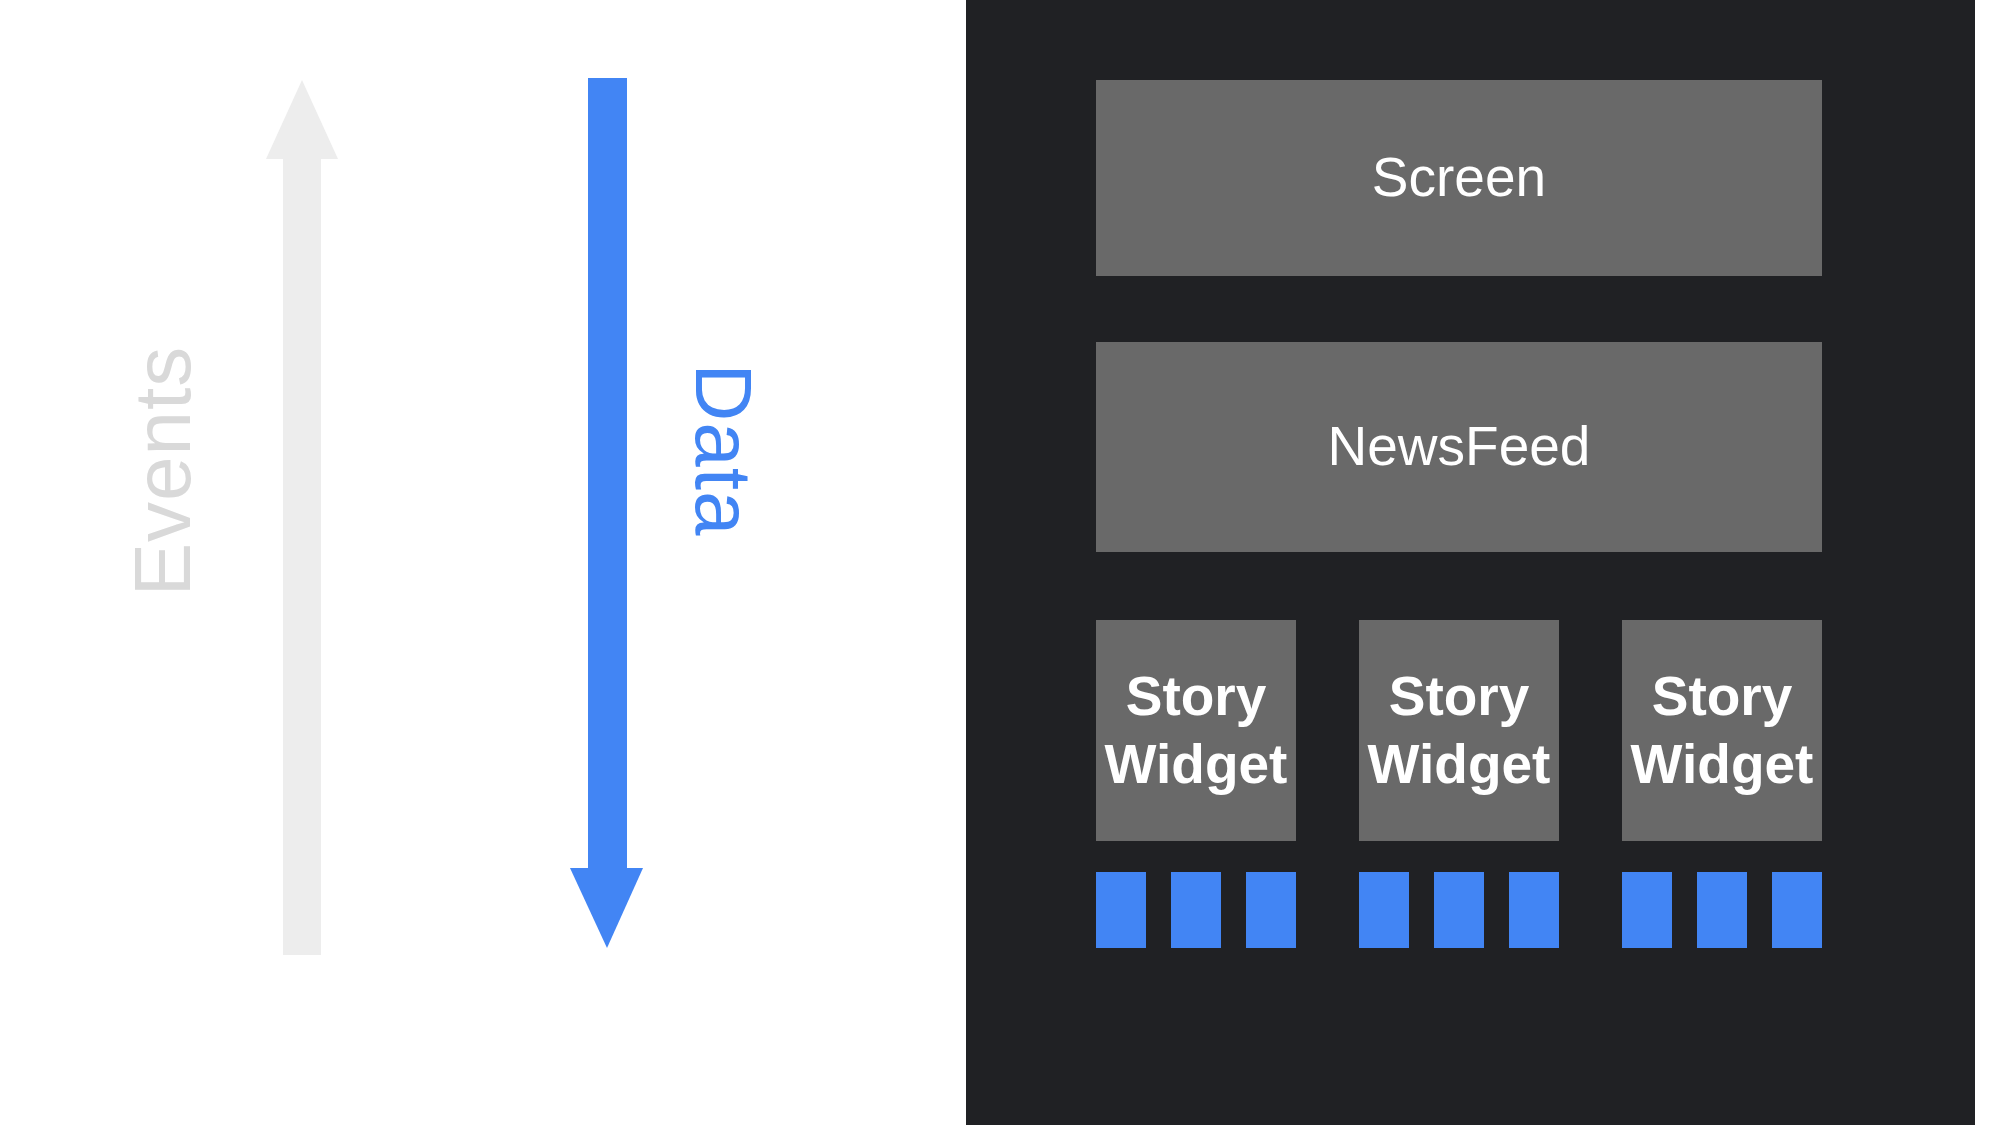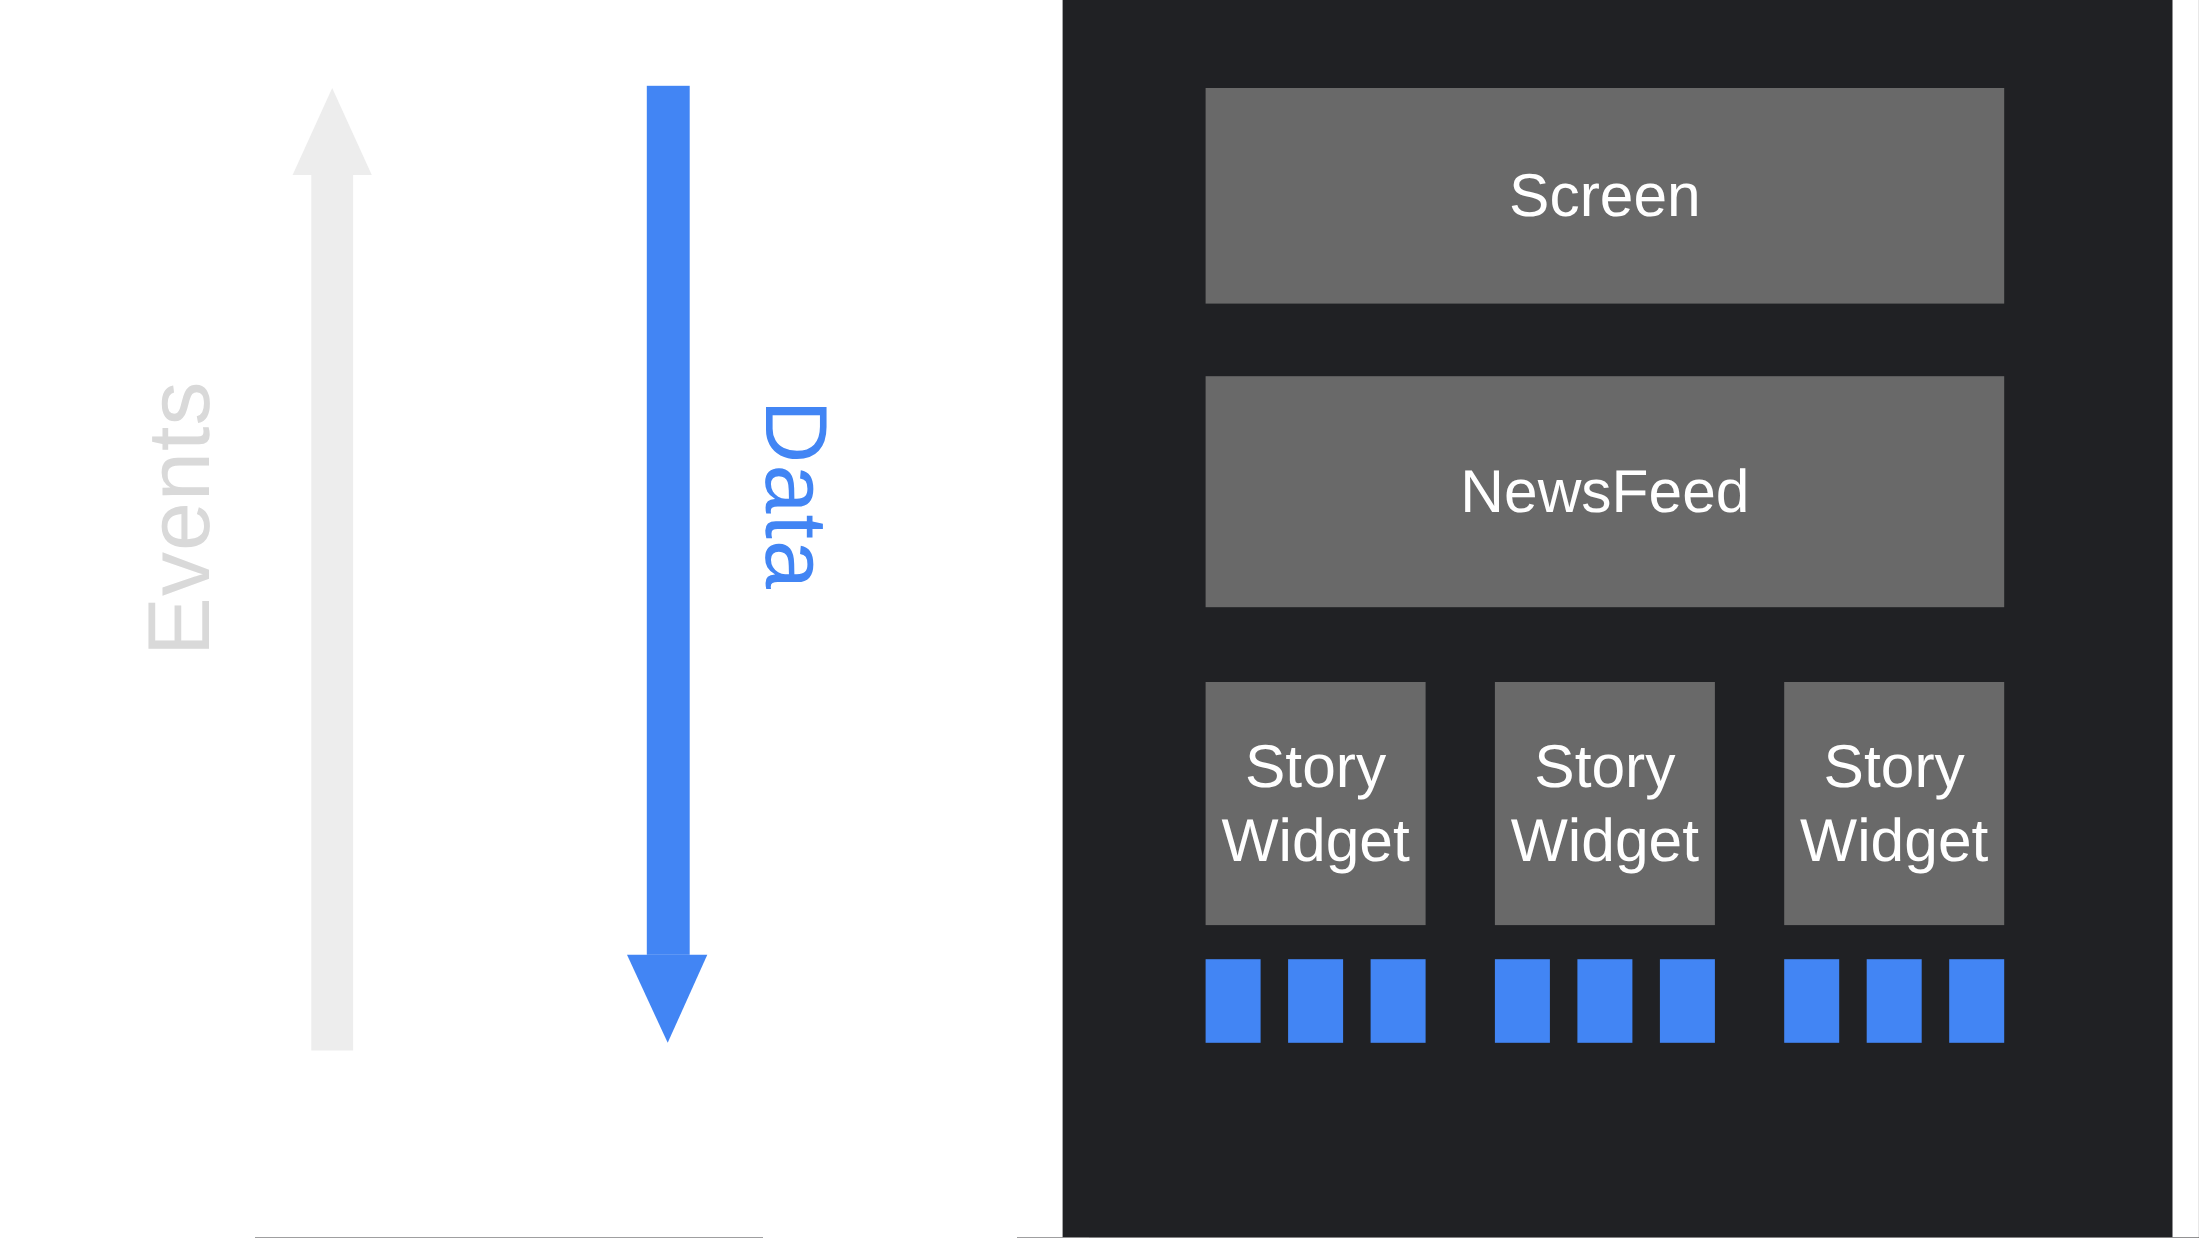--- a/index.html
+++ b/index.html
@@ -57,21 +57,21 @@
     position:absolute;background:var(--box_gray);color:var(--text_white);
     display:flex;align-items:center;justify-content:center;text-align:center;
     font-size:55px;font-weight:500;line-height:1.22;
   }
   .screen-box{left:130px;top:80px;width:726px;height:196px;}
   .newsfeed-box{left:130px;top:342px;width:726px;height:210px;}
   .story-box{top:620px;width:200px;height:221px;}
   .story-1{left:130px;}
   .story-2{left:393px;}
   .story-3{left:656px;}
-  .story-box .lbl{display:block;width:200px;}
+  .story-box .lbl{display:block;width:200px;font-weight:bold;}
 
   .block-group{position:absolute;top:872px;width:200px;height:76px;display:flex;justify-content:space-between;}
   .bg-1{left:130px;}
   .bg-2{left:393px;}
   .bg-3{left:656px;}
   .data-block{width:50px;height:76px;background:var(--blue);}
 </style>
 </head>
 <body>
 

